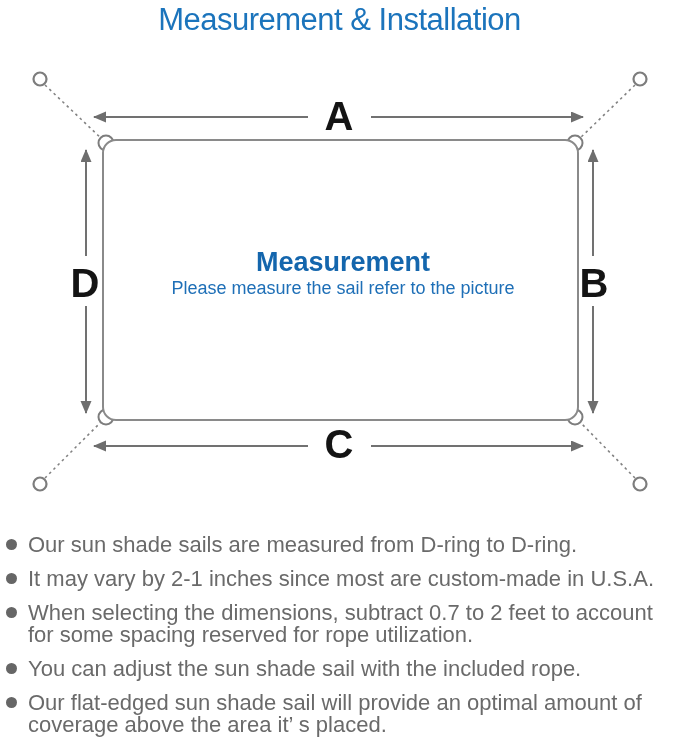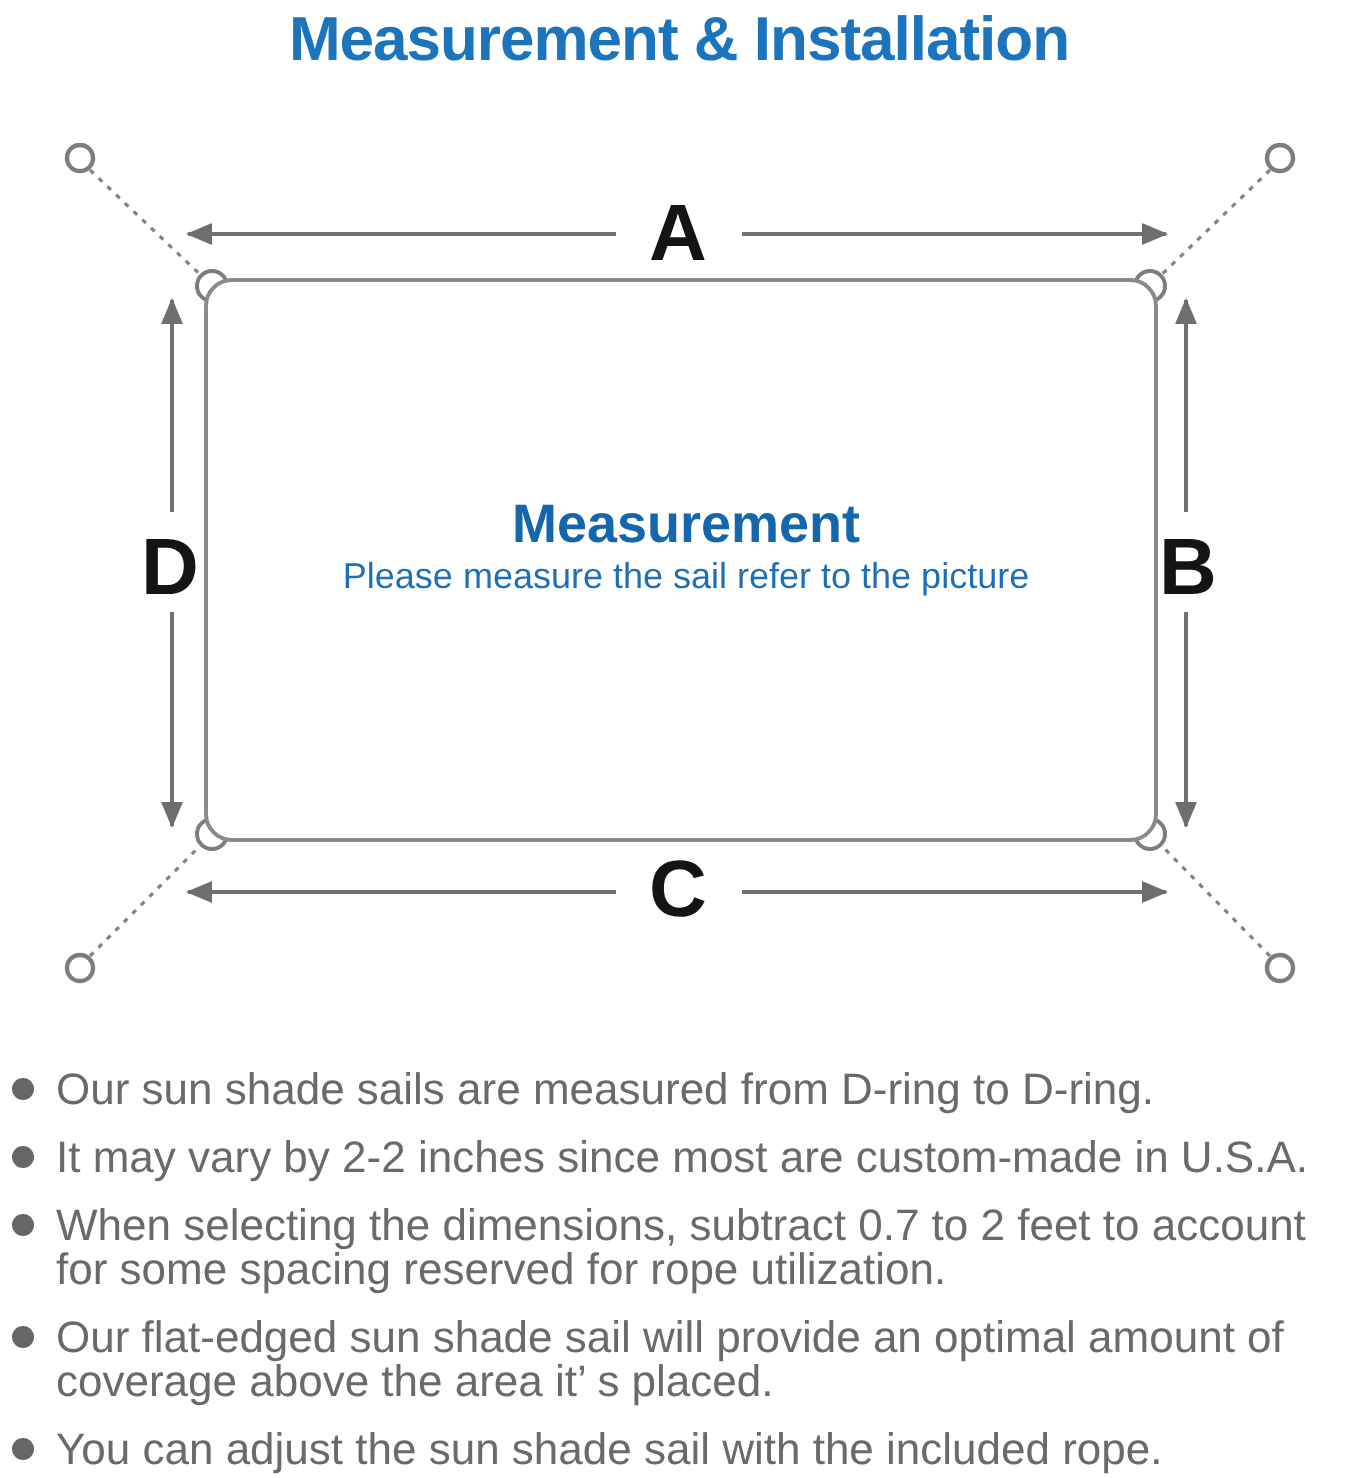--- a/index.html
+++ b/index.html
@@ -10,21 +10,21 @@
     background: #fff;
     overflow: hidden;
     font-family: "Liberation Sans", sans-serif;
   }
   .title {
     position: absolute;
     top: 0; left: 0; right: 0;
     margin: 0;
     text-align: center;
     font-size: 31px;
-    font-weight: bold;
+    font-weight: normal;
     line-height: 40px;
     letter-spacing: -0.5px;
     color: var(--title-blue, #1b74bc);
   }
   .diagram {
     position: absolute;
     top: 0; left: 0;
     width: 679px;
     height: 525px;
   }
@@ -124,19 +124,19 @@
     <text class="edge-label" text-anchor="middle" x="594" y="297">B</text>
     <text class="edge-label" text-anchor="middle" x="339" y="458">C</text>
     <text class="edge-label" text-anchor="middle" x="85" y="297">D</text>
 
     <text class="center-heading" text-anchor="middle" x="343" y="271">Measurement</text>
     <text class="center-sub" text-anchor="middle" x="343" y="294">Please measure the sail refer to the picture</text>
   </svg>
 
   <ul class="notes">
     <li><span class="dot"></span><span>Our sun shade sails are measured from D-ring to D-ring.</span></li>
-    <li><span class="dot"></span><span>It may vary by 2-2 inches since most are custom-made in U.S.A.</span></li>
+    <li><span class="dot"></span><span>It may vary by 2-1 inches since most are custom-made in U.S.A.</span></li>
     <li><span class="dot"></span><span>When selecting the dimensions, subtract 0.7 to 2 feet to account for some spacing reserved for rope utilization.</span></li>
+    <li><span class="dot"></span><span>You can adjust the sun shade sail with the included rope.</span></li>
     <li><span class="dot"></span><span>Our flat-edged sun shade sail will provide an optimal amount of coverage above the area it’ s placed.</span></li>
-    <li><span class="dot"></span><span>You can adjust the sun shade sail with the included rope.</span></li>
   </ul>
 
 </div>
 
 </body></html>

